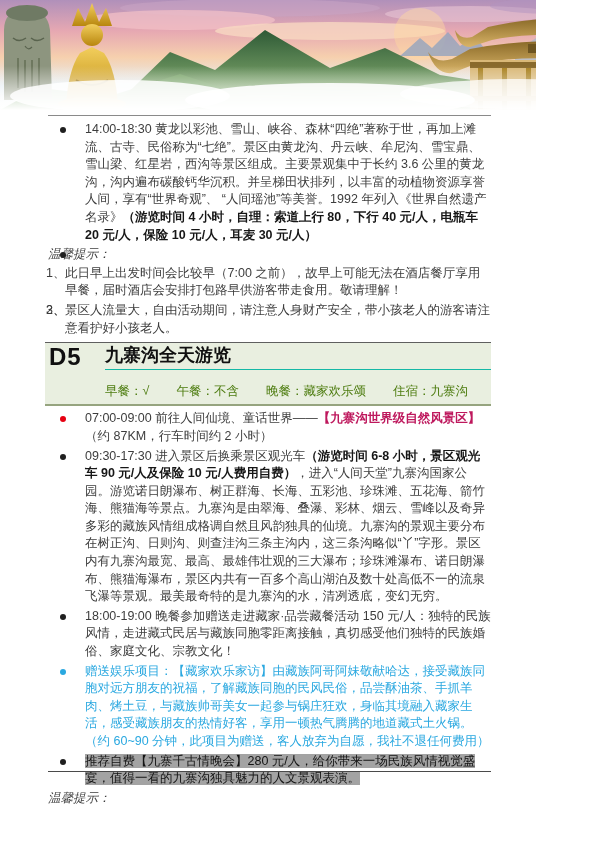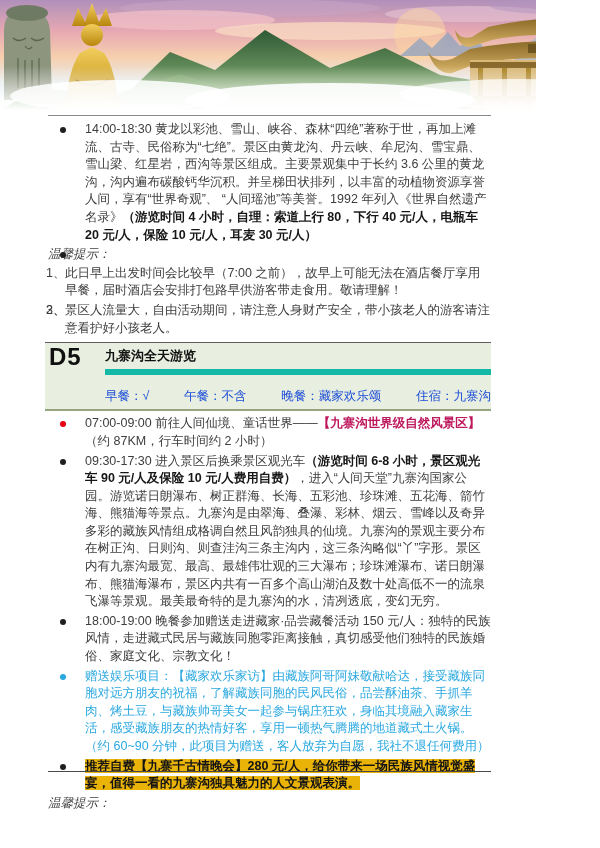--- a/index.html
+++ b/index.html
@@ -16,34 +16,34 @@
   .content{padding:0 45px;}
   ul.blist{list-style:none;margin:0;padding:0;}
   ul.blist li{position:relative;padding-left:40px;margin:1px 0 2px 0;}
   .dot{position:absolute;left:15px;top:6px;width:6px;height:6px;border-radius:50%;background:#1f1f1f;}
   .dot.red{background:#e60012;}
   .dot.blue{background:#2aa8e0;}
   .t{color:#3d3d3d;}
   .t.bold{font-weight:bold;color:#161616;}
   .t.redbold{font-weight:bold;color:#be185d;}
   .t.blue{color:#2aa8e0;}
-  .t.hl{font-weight:bold;color:#141414;background:#eab308;}
+  .t.hl{font-weight:normal;color:#141414;background:#a3a3a3;}
   .tips-title{margin:2px 0 1px 3px;font-style:italic;}
   ol.tlist{list-style:none;margin:0;padding:0;}
   ol.tlist li{position:relative;padding-left:20px;margin:1px 0 2px 0;}
   .tnum{position:absolute;left:1px;top:0;}
   
   .day-block{display:flex;background:#e9efe0;border-top:1px solid #5f5f5f;
              border-bottom:2px solid #96a47f;margin:5px 0 4px 0;padding-top:3px;}
   .day-left{width:60px;box-sizing:border-box;padding:2px 0 0 4px;}
   .day-code{font-weight:bold;font-size:24px;color:#101010;letter-spacing:1px;}
   .day-right{flex:1;min-width:0;}
-  .day-title{font-weight:bold;font-size:13px;color:#101010;border-bottom:6px solid #14b8a6;
+  .day-title{font-weight:bold;font-size:18px;color:#101010;border-bottom:1px solid #14b8a6;
              padding:1px 0 4px 0;}
-  .day-meals{display:flex;gap:27px;padding:13px 0 4px 0;color:#1d4ed8;justify-content:space-between;}
+  .day-meals{display:flex;gap:27px;padding:13px 0 4px 0;color:#4d7c0f;}
   .meal{white-space:nowrap;}
 </style>
 </head>
 <body>
 
 <div class="page">
 
   <div class="banner">
     <svg width="600" height="110" viewBox="0 0 600 110" preserveAspectRatio="none">
       <defs>

